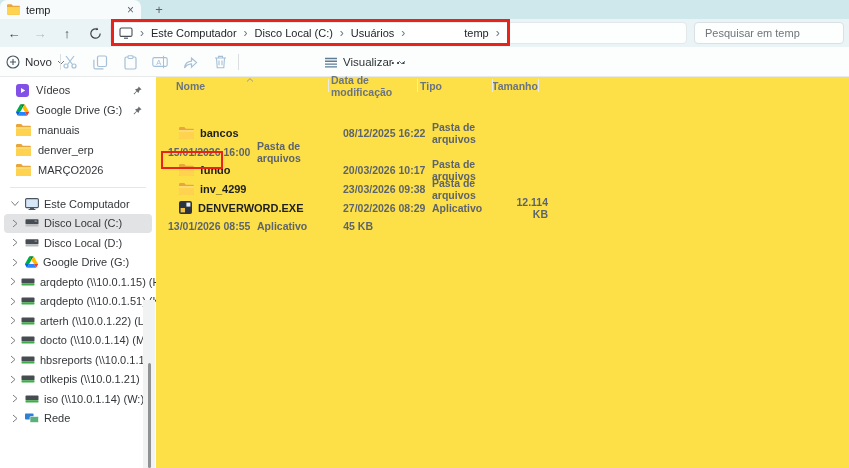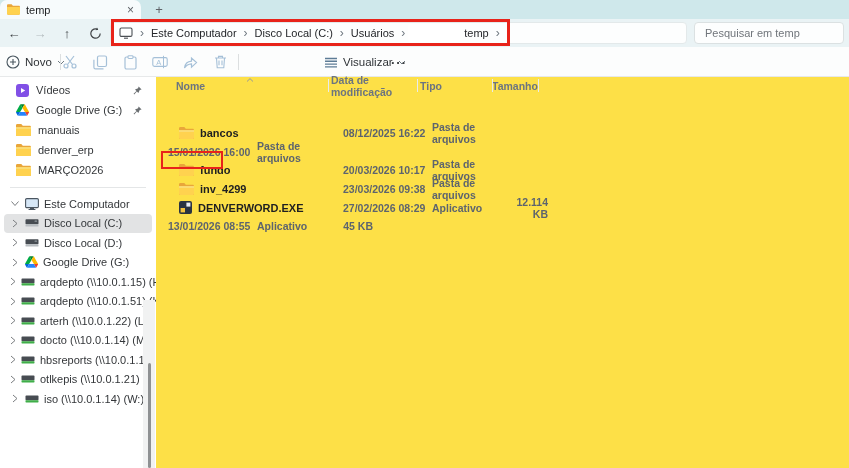--- a/index.html
+++ b/index.html
@@ -435,20 +435,34 @@
             <path d="M1 1l4 3.5L1 8" fill="none" stroke="#7a7d80" stroke-width="1"></path>
           </svg>
         </span>
         <span class="ic">
           <svg width="14" height="10" viewBox="0 0 14 10">
             <rect x="0.5" y="1.6" width="13" height="4.6" rx="0.8" fill="#474c52"></rect>
             <rect x="0.5" y="6.2" width="13" height="2.2" rx="0.6" fill="#3fae49"></rect>
           </svg>
         </span>
         <span class="lbl">iso (\\10.0.1.14) (W:)</span>
+      </div>
+      <div class="tree-item">
+        <span class="chev">
+          <svg width="6" height="9" viewBox="0 0 6 9">
+            <path d="M1 1l4 3.5L1 8" fill="none" stroke="#7a7d80" stroke-width="1"></path>
+          </svg>
+        </span>
+        <span class="ic">
+          <svg width="14" height="11" viewBox="0 0 14 11">
+            <rect x="0" y="0.5" width="8.5" height="6" rx="0.8" fill="#2f7fd3"></rect>
+            <rect x="5" y="3.5" width="8.5" height="6" rx="0.8" fill="#59b07a" stroke="#fff" stroke-width="0.6"></rect>
+          </svg>
+        </span>
+        <span class="lbl">Rede</span>
       </div>
     </div>
   <div id="side-scroll-track"></div>
   <div id="side-scroll-thumb"></div>
 </div>
 
 <div id="main">
   <div id="listheader">
     <span class="h-name">Nome</span>
     <span id="sort-caret" class="ic">

